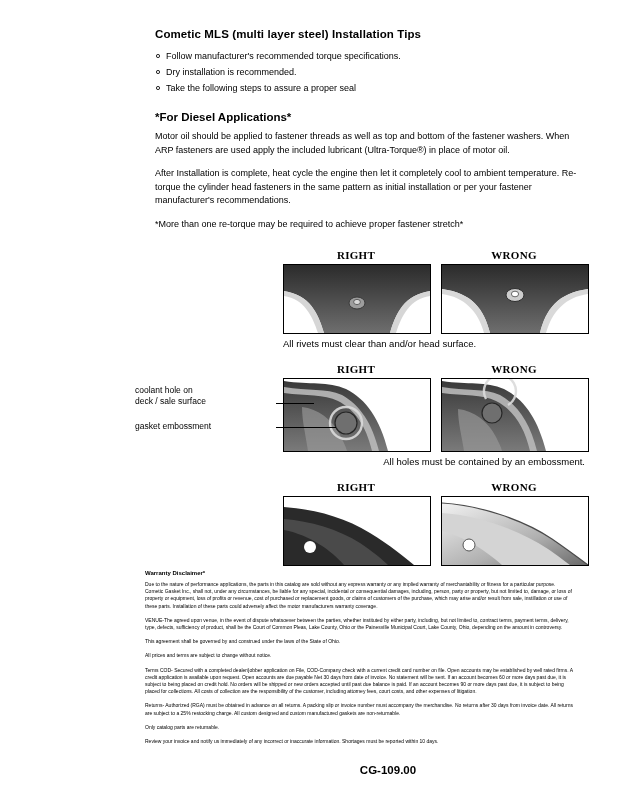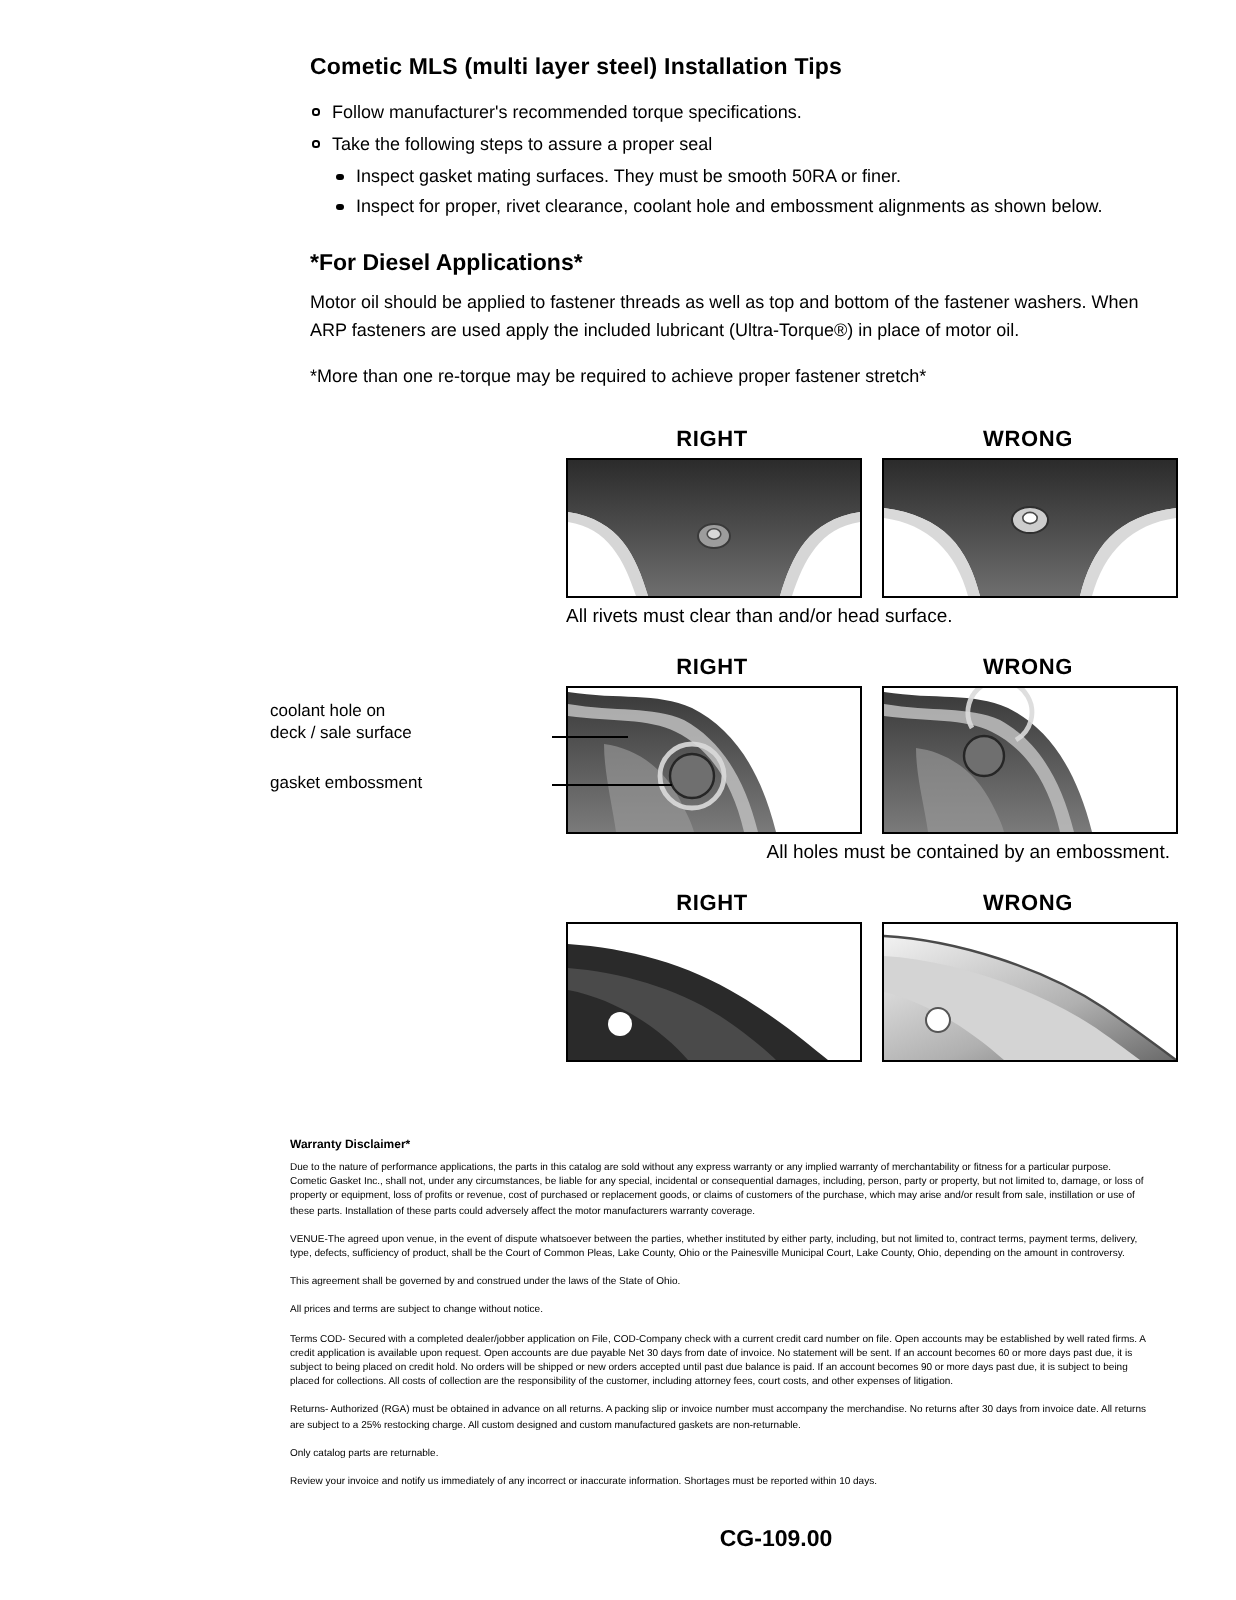--- a/index.html
+++ b/index.html
@@ -102,20 +102,21 @@
     margin-top: 14px;
   }
   .figrow {
     display: flex;
     gap: 12px;
     justify-content: flex-start;
     margin-left: 135px;
   }
   .figcell {
     width: 146px;
+    font-family: Liberation Serif, serif;
   }
   .figlabel {
     text-align: center;
     font-size: 11px;
     font-weight: bold;
     margin-bottom: 3px;
     letter-spacing: 0.3px;
   }
   .figbox {
     width: 146px;
@@ -185,34 +186,30 @@
 
   <div class="content">
 
     <h1 class="title">Cometic MLS (multi layer steel) Installation Tips</h1>
 
     <ul class="bullets">
       <li>
         <span>Follow manufacturer's recommended torque specifications.</span>
       </li>
       <li>
+        <span>Dry installation is recommended.</span>
+      </li>
+      <li>
         <span>Take the following steps to assure a proper seal</span>
-        <ul class="subbullets">
-          <li>
-            <span>Inspect gasket mating surfaces.  They must be smooth 50RA or finer.</span>
-          </li>
-          <li>
-            <span>Inspect for proper, rivet clearance, coolant hole and embossment alignments as shown below.</span>
-          </li>
-        </ul>
       </li>
     </ul>
 
     <h2 class="section">*For Diesel Applications*</h2>
     <p class="para">Motor oil should be applied to fastener threads as well as top and bottom of the fastener washers. When ARP fasteners are used apply the included lubricant (Ultra-Torque®) in place of motor oil.</p>
+    <p class="para">After Installation is complete, heat cycle the engine then let it completely cool to ambient temperature. Re-torque the cylinder head fasteners in the same pattern as initial installation or per your fastener manufacturer's recommendations.</p>
     <p class="note">*More than one re-torque may be required to achieve proper fastener stretch*</p>
 
     <div class="figgroup" style="margin-top:18px;">
       <div class="figrow" style="margin-left:138px;">
         <div class="figcell">
           <div class="figlabel">RIGHT</div>
           <div class="figbox">
             <svg width="146" height="68" viewBox="0 0 146 68">
               <defs>
                 <linearGradient id="g1" x1="0" y1="0" x2="0" y2="1">

